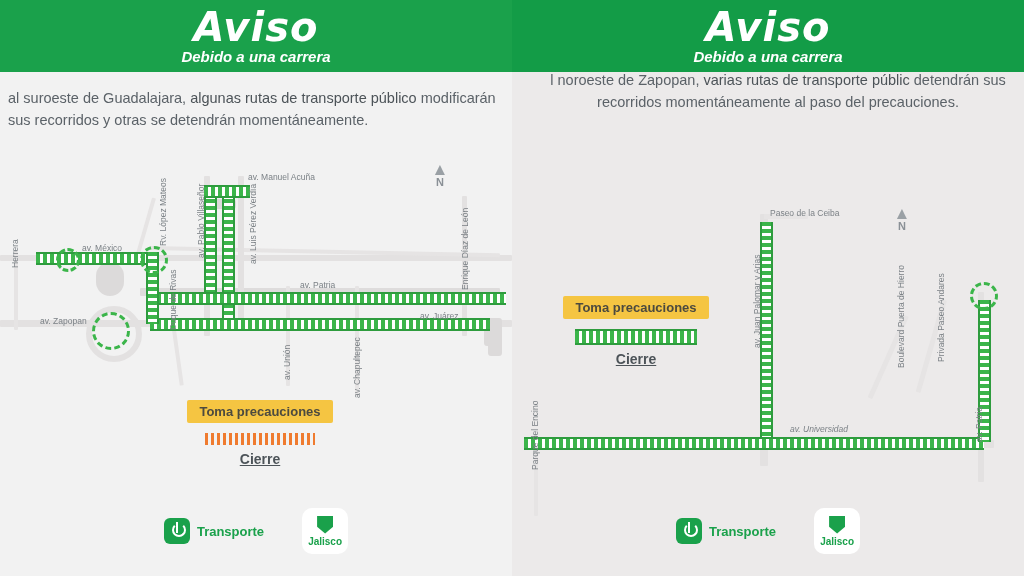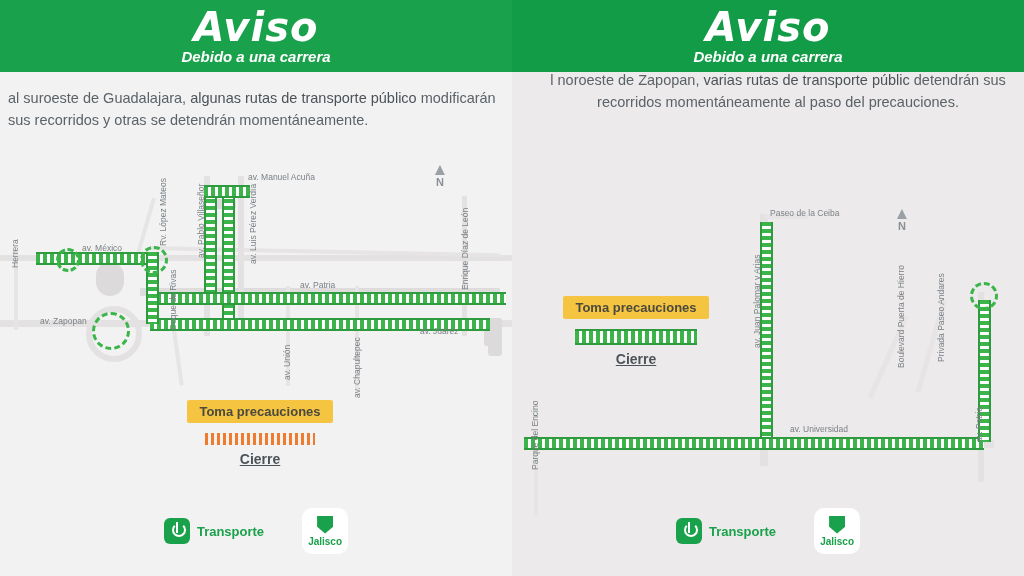--- a/index.html
+++ b/index.html
@@ -153,21 +153,21 @@
       <div class="route" style="left:150px;top:292px;width:356px;"></div>
       <div class="route" style="left:150px;top:318px;width:340px;"></div>
       <div class="route v" style="left:146px;top:252px;height:72px;"></div>
       <div class="circ" style="left:56px;top:248px;width:18px;height:18px;"></div>
       <div class="circ" style="left:140px;top:246px;width:22px;height:22px;"></div>
       <div class="circ" style="left:92px;top:312px;width:32px;height:32px;"></div>
 
       <div class="lbl" style="left:248px;top:172px;">av. Manuel Acuña</div>
       <div class="lbl" style="left:82px;top:243px;">av. México</div>
       <div class="lbl" style="left:300px;top:280px;">av. Patria</div>
-      <div class="lbl" style="left:420px;top:326px;">av. Juárez</div>
+      <div class="lbl" style="left:420px;top:311px;">av. Juárez</div>
       <div class="lbl" style="left:40px;top:316px;">av. Zapopan</div>
       <div class="lbl v" style="left:158px;top:246px;">Rv. López Mateos</div>
       <div class="lbl v" style="left:196px;top:258px;">av. Pablo Villaseñor</div>
       <div class="lbl v" style="left:248px;top:264px;">av. Luis Pérez Verdía</div>
       <div class="lbl v" style="left:460px;top:290px;">Enrique Díaz de León</div>
       <div class="lbl v" style="left:282px;top:380px;">av. Unión</div>
       <div class="lbl v" style="left:352px;top:398px;">av. Chapultepec</div>
       <div class="lbl v" style="left:168px;top:330px;">Duque de Rivas</div>
       <div class="lbl v" style="left:10px;top:268px;">Herrera</div>
 
@@ -217,21 +217,21 @@
       <div class="road thin" style="left:22px;top:446px;width:4px;height:70px;"></div>
       <div class="blob" style="left:416px;top:438px;width:52px;height:10px;"></div>
 
       <div class="route v" style="left:248px;top:222px;height:220px;"></div>
       <div class="route" style="left:12px;top:437px;width:460px;"></div>
       <div class="route v" style="left:466px;top:300px;height:142px;"></div>
       <div class="circ" style="left:458px;top:282px;width:22px;height:22px;"></div>
 
       <div class="lbl" style="left:258px;top:208px;">Paseo de la Ceiba</div>
       <div class="lbl v" style="left:240px;top:348px;">av. Juan Palomar y Arias</div>
-      <div class="lbl" style="left:278px;top:424px;">av. Universidad</div>
+      <div class="lbl" style="left:278px;top:424px;font-style:italic;">av. Universidad</div>
       <div class="lbl v" style="left:384px;top:368px;">Boulevard Puerta de Hierro</div>
       <div class="lbl v" style="left:424px;top:362px;">Privada Paseo Andares</div>
       <div class="lbl v" style="left:462px;top:442px;">av. Patria</div>
       <div class="lbl v" style="left:18px;top:470px;">Parque del Encino</div>
 
       <div class="compass" style="left:378px;top:208px;width:24px;">
         <span class="arrow">▲</span>
         <span>N</span>
       </div>
     </div>

